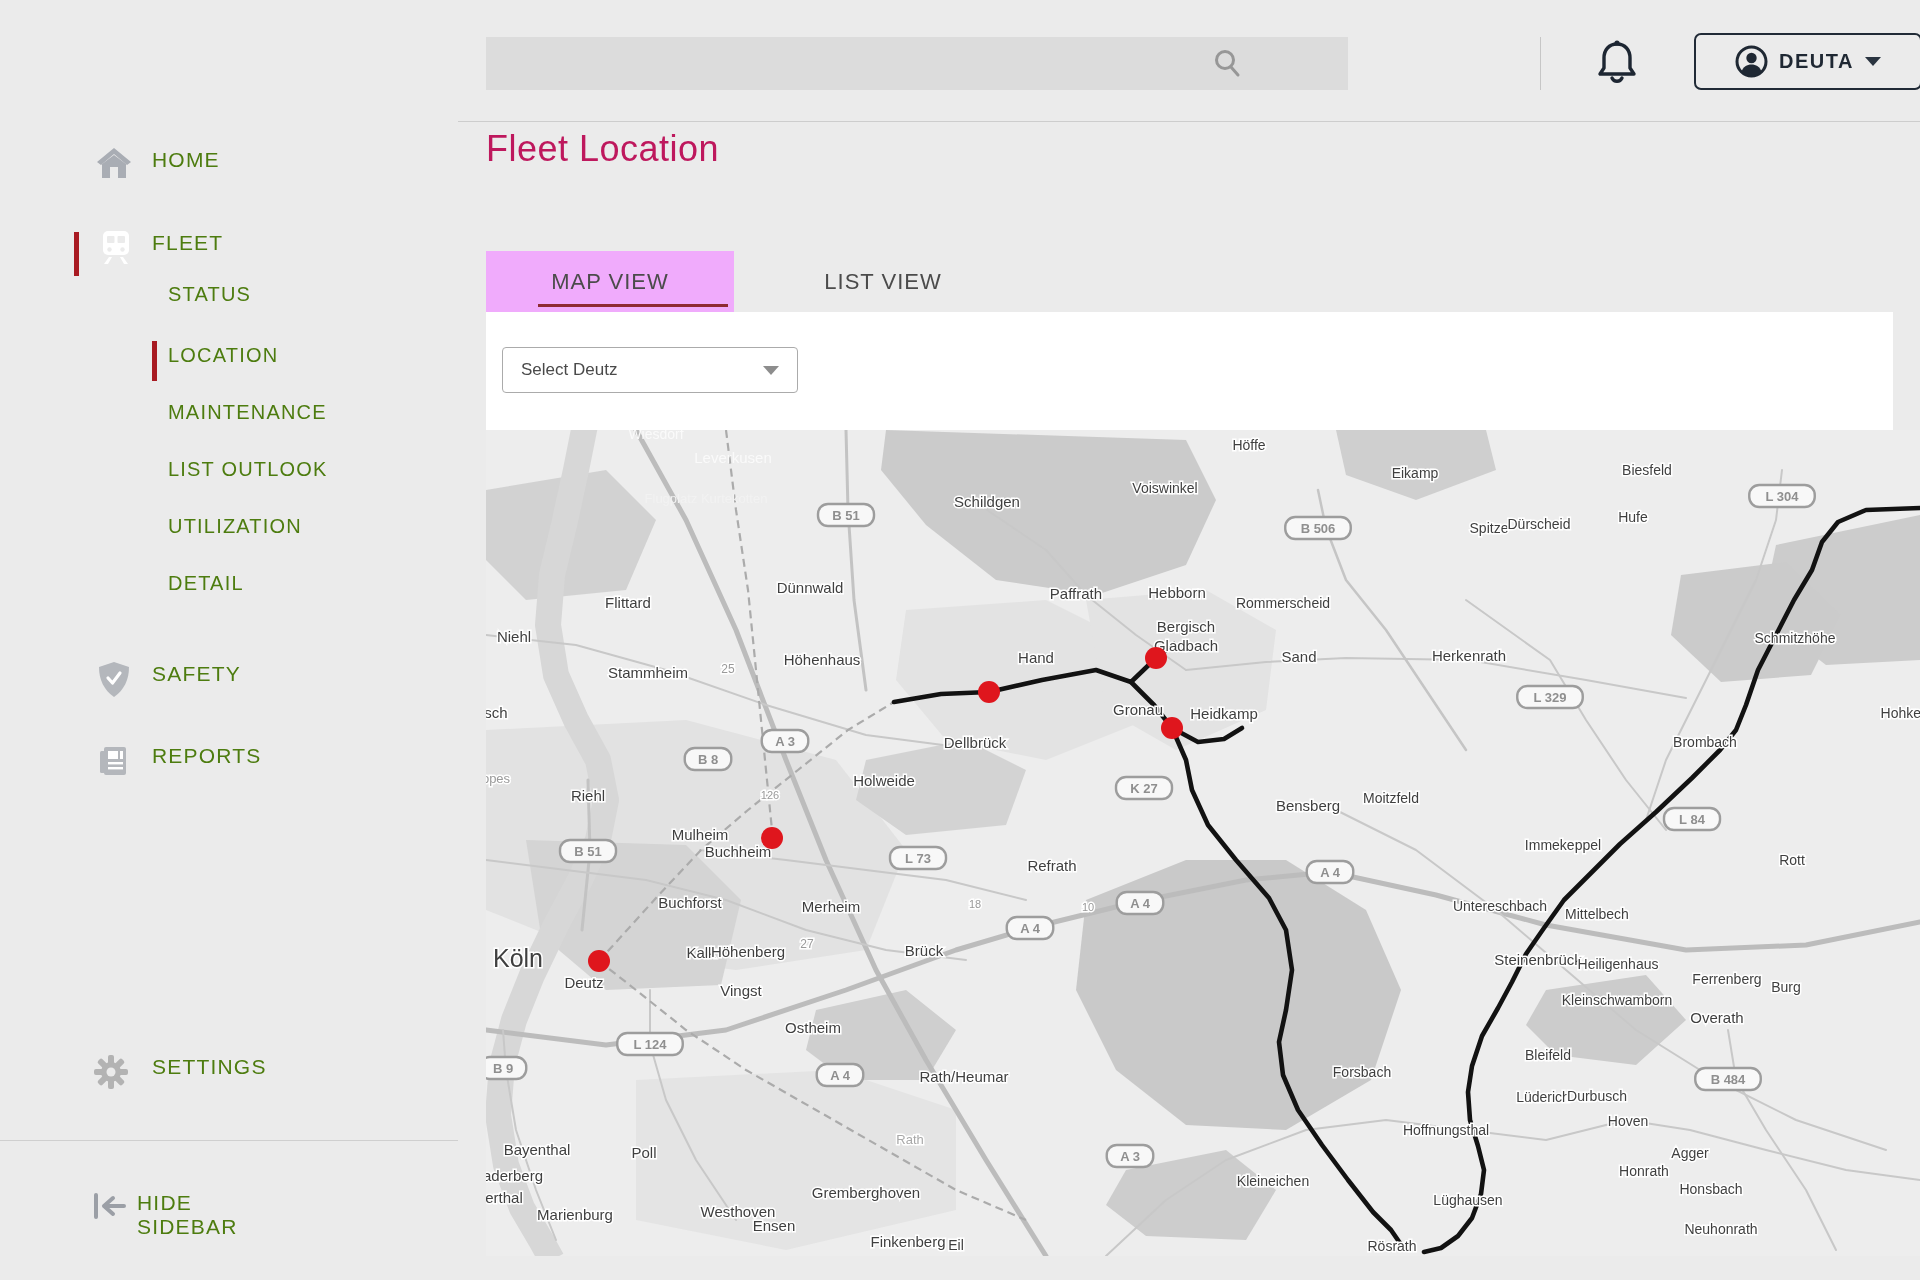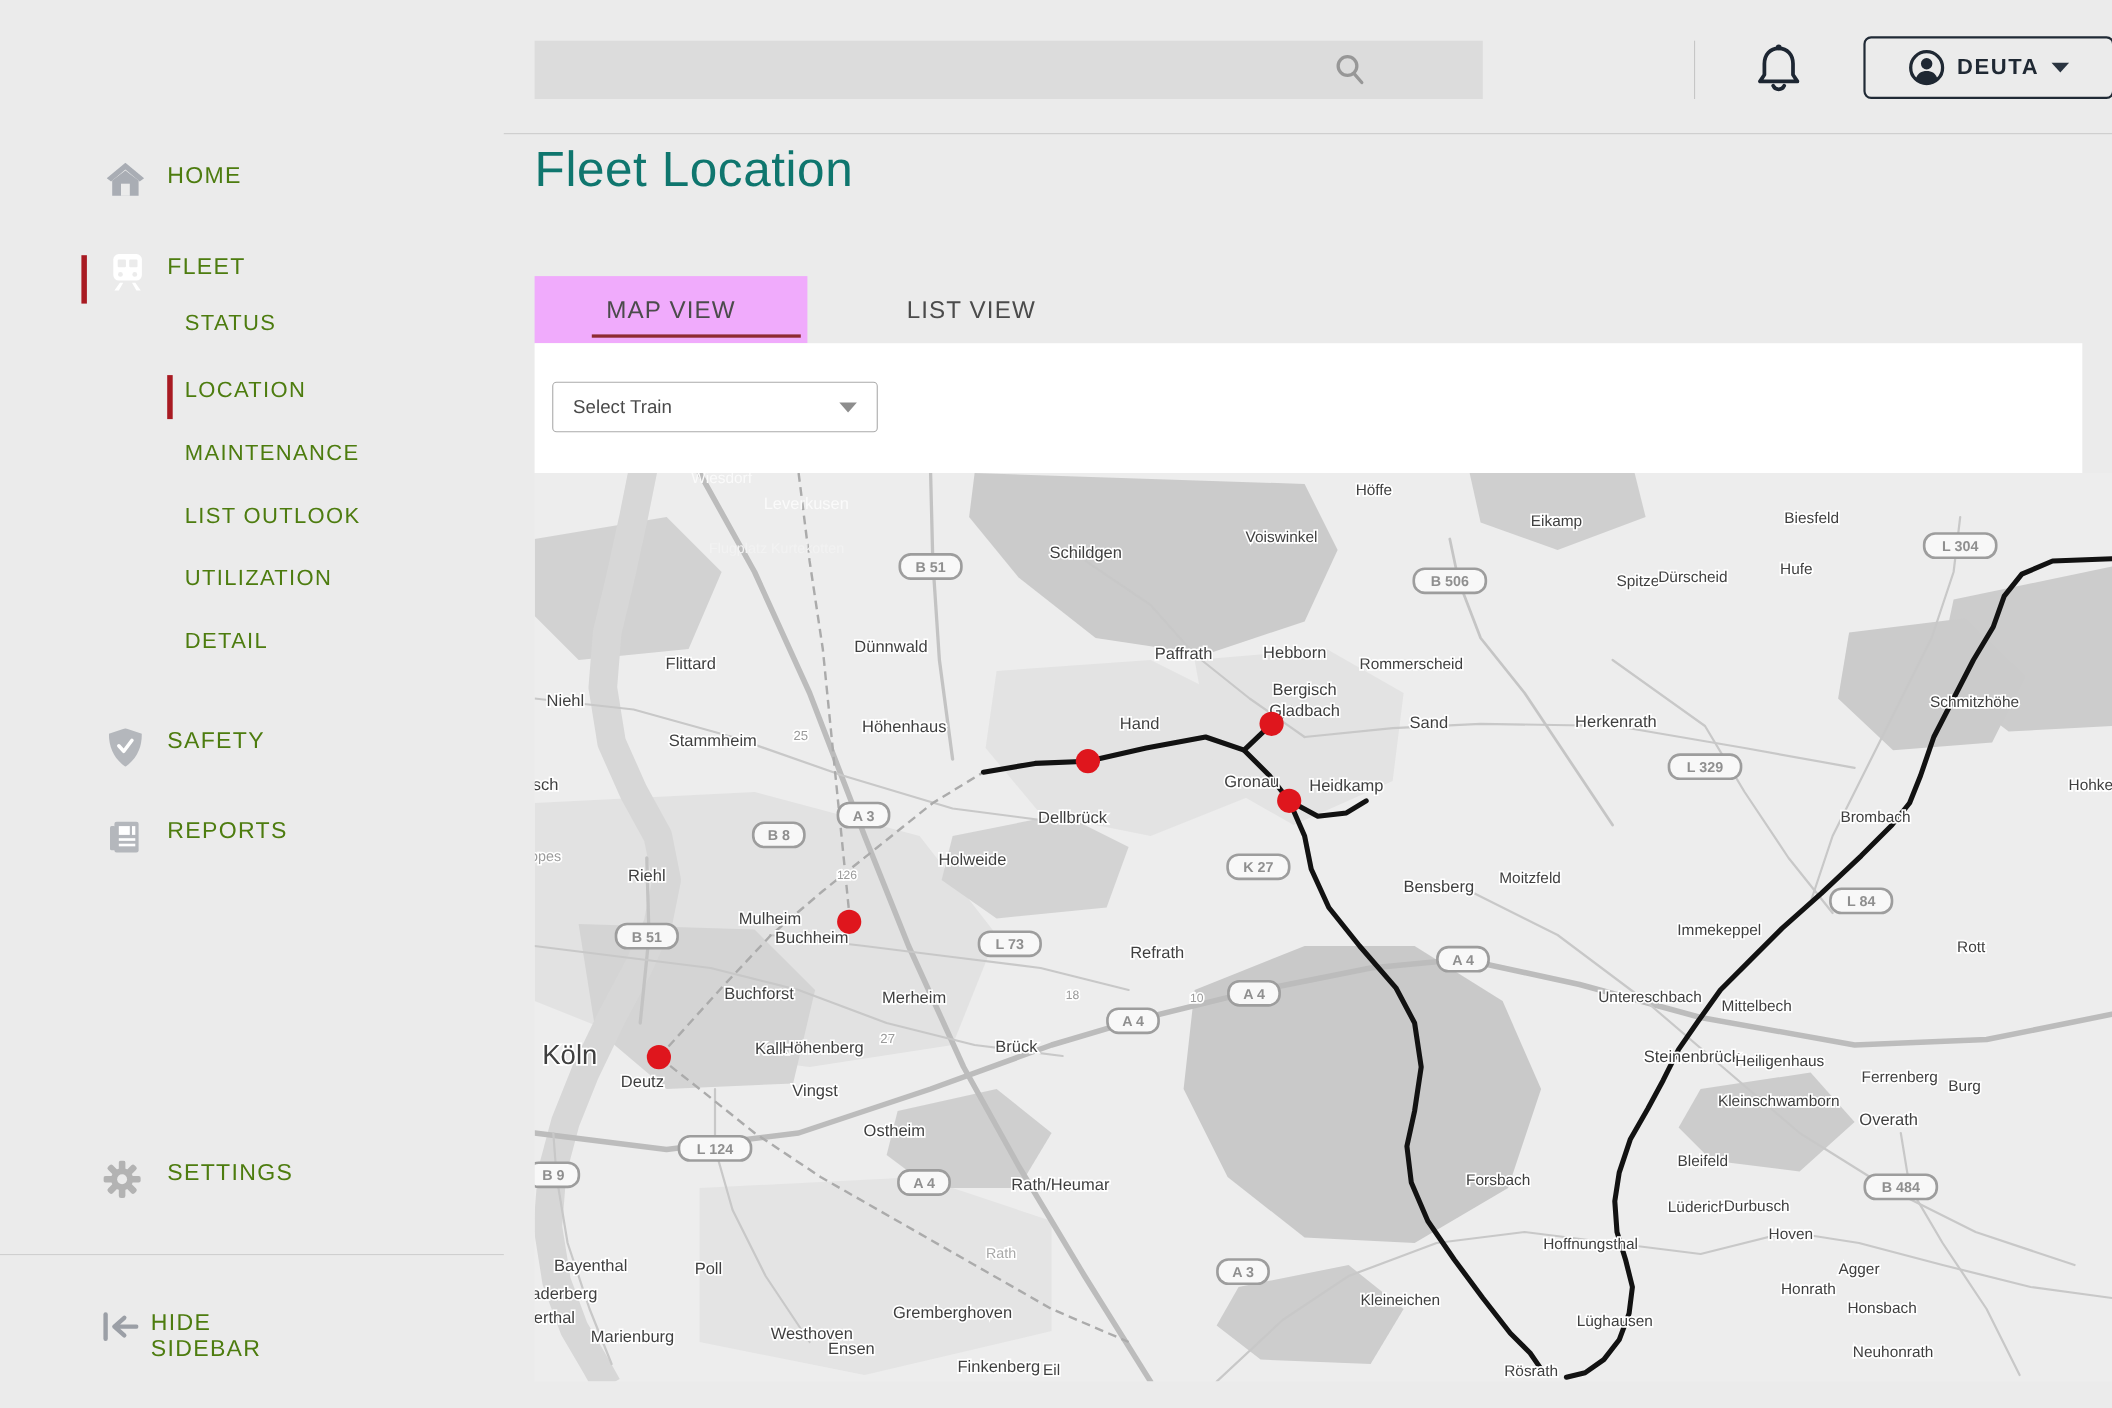--- a/index.html
+++ b/index.html
@@ -20,21 +20,21 @@
   
   .searchbar{position:absolute;left:486px;top:37px;width:784px;height:53px;background:#dcdcdc;border:none;outline:none;padding:0 60px 0 18px;font-size:18px;color:#555}
   .search-icn{position:absolute;left:1212px;top:48px}
   .v-divider{position:absolute;left:1540px;top:37px;width:1px;height:53px;background:#c6c6c6}
   .bell{position:absolute;left:1593px;top:38px}
   .user-btn{position:absolute;left:1694px;top:33px;width:228px;height:57px;border:2px solid #202a36;border-radius:7px;display:flex;align-items:center;justify-content:center;gap:11px;cursor:pointer;box-sizing:border-box}
   .user-btn .u-lbl{font-size:20px;font-weight:600;letter-spacing:1.5px;color:#1f2833}
   .caret{width:0;height:0;border-left:8px solid transparent;border-right:8px solid transparent;border-top:9px solid #2a3440}
   .top-divider{position:absolute;left:458px;top:121px;width:1462px;height:1px;background:#cdcdcd}
   
-  .page-title{position:absolute;left:486px;top:128px;font-size:45px;color:#0f766e;letter-spacing:0.5px}
+  .page-title{position:absolute;left:486px;top:128px;font-size:36px;color:#be185d;letter-spacing:0.5px}
   .tab{position:absolute;top:251px;height:61px;display:flex;align-items:center;justify-content:center;font-size:22px;color:#4b4b4b;letter-spacing:1px;cursor:pointer}
   .tab-map{left:486px;width:248px;background:#f0abfc}
   .tab-list{left:762px;width:242px}
   .tab-underline{position:absolute;left:52px;bottom:5px;width:190px;height:3px;background:#8e2a32}
   .panel{position:absolute;left:486px;top:312px;width:1407px;height:118px;background:#ffffff}
   .select{position:absolute;left:16px;top:35px;width:296px;height:46px;border:1.5px solid #ababab;border-radius:4px;background:#fff;display:flex;align-items:center;cursor:pointer;box-sizing:border-box}
   .select .s-lbl{margin-left:18px;font-size:17px;color:#4a4a4a}
   .select .s-caret{position:absolute;right:18px;width:0;height:0;border-left:8px solid transparent;border-right:8px solid transparent;border-top:9px solid #8d8d8d}
   
   .map{position:absolute;left:486px;top:430px;width:1434px;height:826px;background:#ededed;overflow:hidden;cursor:grab}
@@ -169,21 +169,21 @@
     <div class="tab tab-map">
       <span>MAP VIEW</span>
       <div class="tab-underline"></div>
     </div>
     <div class="tab tab-list">
       <span>LIST VIEW</span>
     </div>
 
     <div class="panel">
       <div class="select">
-        <span class="s-lbl">Select Train</span>
+        <span class="s-lbl">Select Deutz</span>
         <span class="s-caret"></span>
       </div>
     </div>
 
     <div class="map" id="map">
       <svg id="map-svg" viewBox="0 0 1434 826" width="100%" height="100%" preserveAspectRatio="none">
           <polygon points="0,300 200,290 350,330 420,420 380,520 250,540 100,520 0,480" fill="#e2e2e2"></polygon>
           <polygon points="420,180 560,170 640,210 660,290 560,330 460,310 410,250" fill="#e3e3e3"></polygon>
           <polygon points="600,170 720,160 790,200 780,280 690,320 620,280" fill="#e3e3e3"></polygon>
           <polygon points="150,650 350,640 470,680 470,780 300,820 150,790" fill="#e4e4e4"></polygon>

